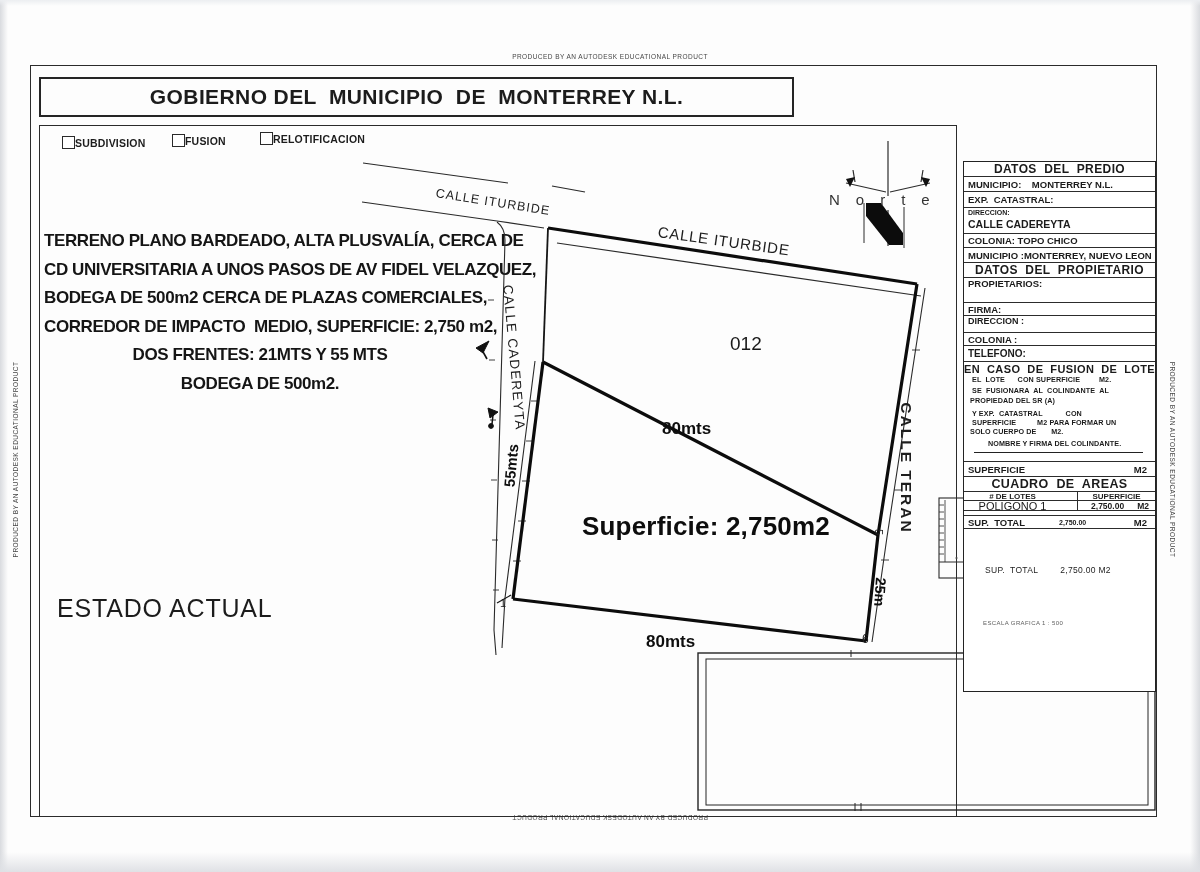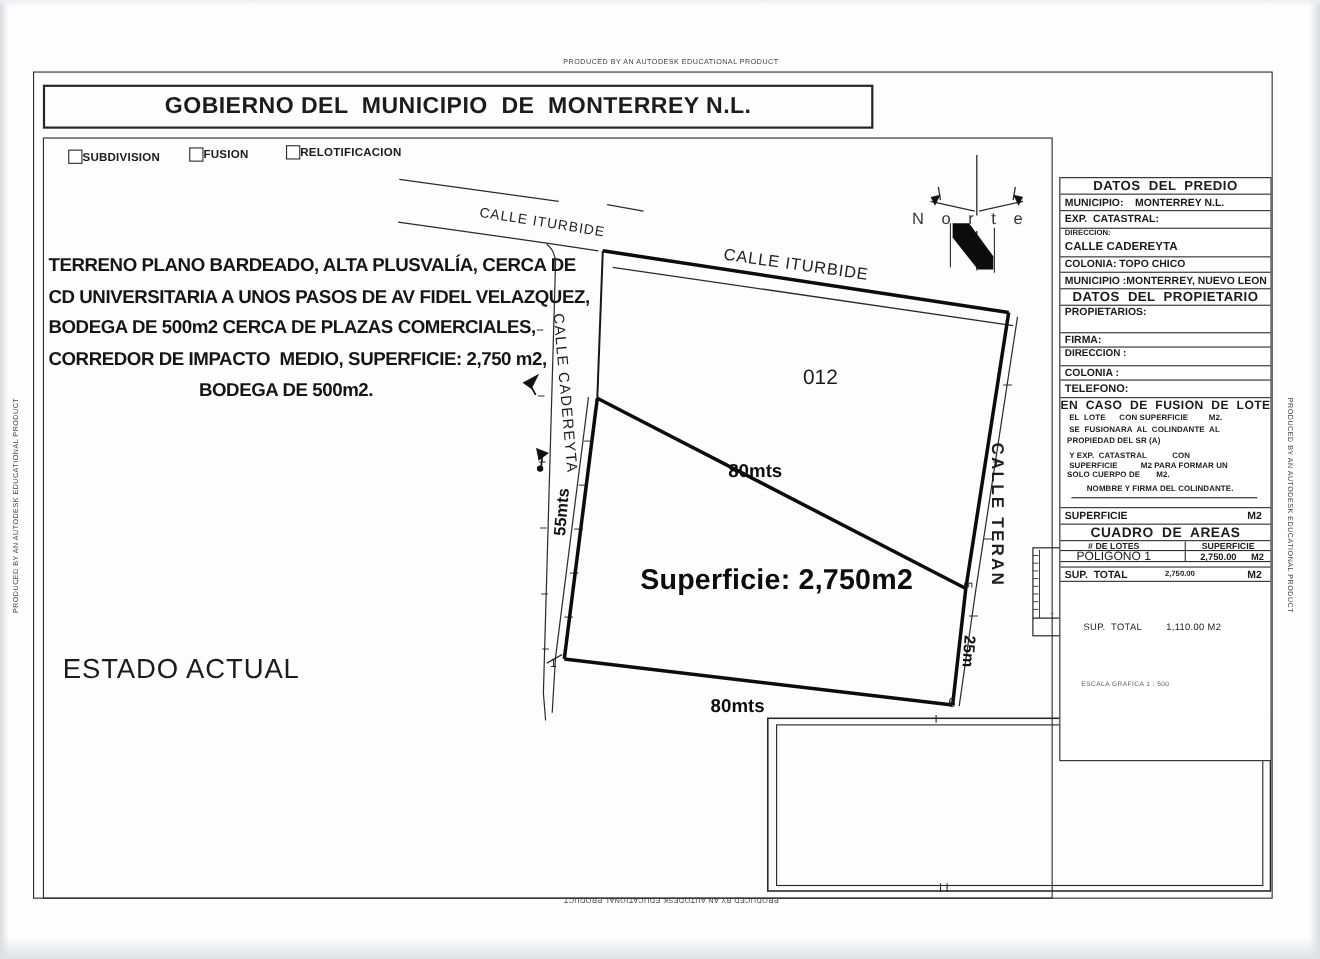--- a/index.html
+++ b/index.html
@@ -64,20 +64,21 @@
   <div class="abs cb" style="left:260px;top:132px;">
     <div class="box"></div>
     <div class="lab t">RELOTIFICACION</div>
   </div>
 
   <div class="abs desc">
     <div class="t">TERRENO PLANO BARDEADO, ALTA PLUSVALÍA, CERCA DE</div>
     <div class="t">CD UNIVERSITARIA A UNOS PASOS DE AV FIDEL VELAZQUEZ,</div>
     <div class="t">BODEGA DE 500m2 CERCA DE PLAZAS COMERCIALES,</div>
     <div class="t">CORREDOR DE IMPACTO  MEDIO, SUPERFICIE: 2,750 m2,</div>
+    <div class="t">DOS FRENTES: 21MTS Y 55 MTS</div>
     <div class="t">BODEGA DE 500m2.</div>
   </div>
 
   <svg class="abs" style="left:0;top:0;" width="1200" height="872" viewBox="0 0 1200 872">
 
     <g stroke="#2a2a2a" stroke-width="1.2" fill="none">
       <path d="M363,163 L508,183"></path>
       <path d="M552,186 L585,192"></path>
       <path d="M362,202 L497,221 L544,228"></path>
     </g>
@@ -220,18 +221,18 @@
     <div style="height:4px;"></div>
     <div class="sb-row" style="height:14px;border-top:1.3px solid #2c2c2c;">
       <span class="t" style="position:absolute;left:4px;font-size:9.5px;line-height:13px;font-weight:700;">SUP.  TOTAL</span>
       <span class="t" style="position:absolute;left:95px;font-size:7px;line-height:13px;font-weight:700;">2,750.00</span>
       <span class="t" style="position:absolute;right:8px;font-size:9.5px;line-height:13px;font-weight:700;">M2</span>
     </div>
   </div>
 
   <div class="abs" style="left:939px;top:563px;width:213px;height:14px;display:flex;align-items:center;">
     <span class="t" style="margin-left:46px;font-size:8.5px;letter-spacing:.3px;color:#222;">SUP.  TOTAL</span>
-    <span class="t" style="margin-left:22px;font-size:8.5px;letter-spacing:.3px;color:#222;">1,110.00 M2</span>
+    <span class="t" style="margin-left:22px;font-size:8.5px;letter-spacing:.3px;color:#222;">2,750.00 M2</span>
   </div>
 
   <div class="abs t" style="left:983px;top:620px;font-size:6px;color:#5d5d5d;letter-spacing:.4px;">ESCALA GRAFICA 1 : 500</div>
 
 </div>
 
 </body></html>

